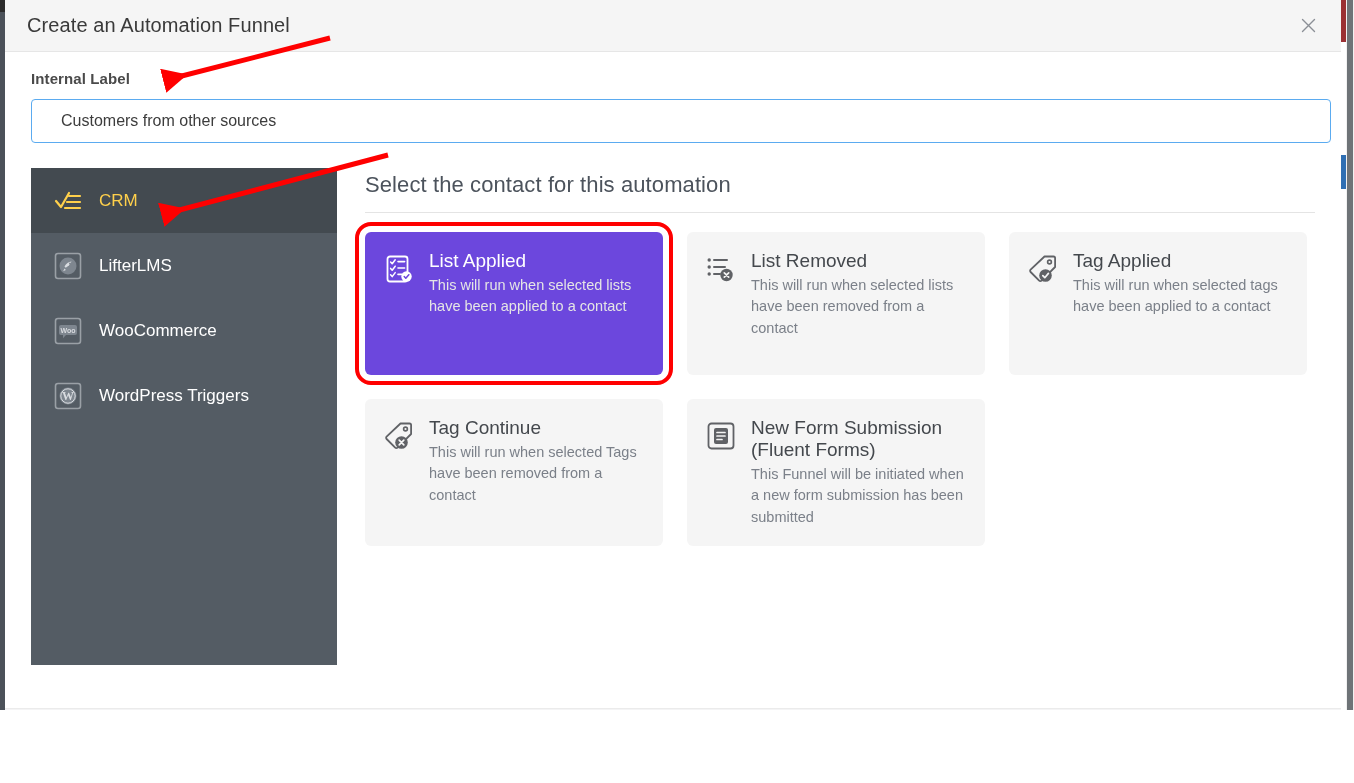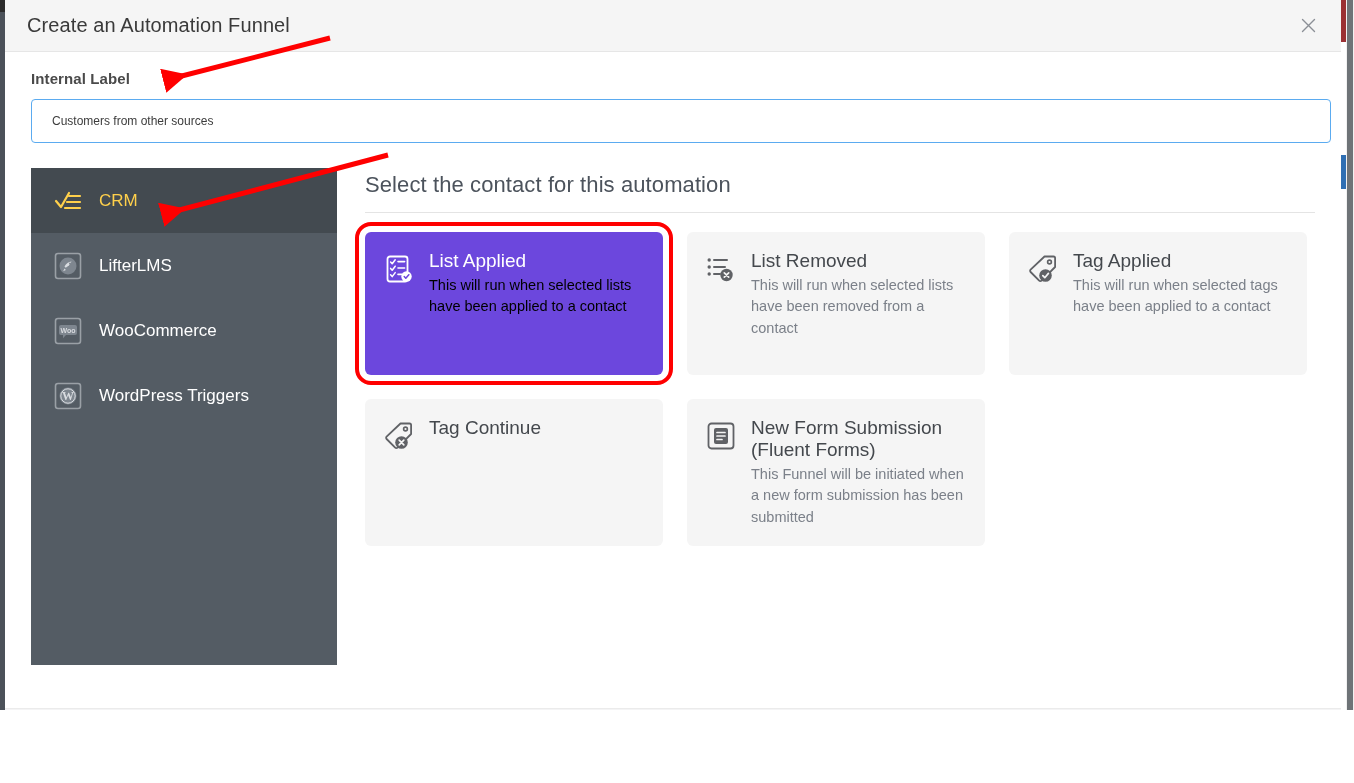--- a/index.html
+++ b/index.html
@@ -101,22 +101,22 @@
     display: block;
     margin-bottom: 12px;
     letter-spacing: 0.1px;
   }
   .text-input {
     display: block;
     width: 1300px;
     height: 44px;
     border: 1px solid #5babf0;
     border-radius: 4px;
-    padding: 0 20px;
-    font-size: 12px;
+    padding: 0 29px;
+    font-size: 16px;
     color: #3c3c3c;
     outline: none;
     font-family: "Liberation Sans", sans-serif;
     background: #fff;
   }
 
   .panel-row {
     display: flex;
     margin-top: 25px;
     padding: 0 26px 0 26px;
@@ -206,21 +206,21 @@
     line-height: 1.15;
     margin-bottom: 3px;
     font-weight: 400;
   }
   .card.selected .card-title { color: #ffffff; font-weight: 400; }
   .card-desc {
     font-size: 14.5px;
     color: #7b8089;
     line-height: 1.48;
   }
-  .card.selected .card-desc { color: #000000; }
+  .card.selected .card-desc { color: #e5e5e5; }
 
   
   .modal-footer {
     flex: 0 0 auto;
     height: 75px;
     background: #f4f4f5;
     border-top: 1px solid #ebebeb;
     display: flex;
     align-items: center;
     justify-content: flex-end;
@@ -391,20 +391,21 @@
               <span class="card-icon">
                 <svg width="30" height="30" viewBox="0 0 30 30" aria-hidden="true">
                   <path d="M16.5 2.5 H25.5 a1.6 1.6 0 0 1 1.6 1.6 V13 L13.5 26.6 a1.6 1.6 0 0 1 -2.3 0 L2.6 18 a1.6 1.6 0 0 1 0 -2.3 Z" stroke="currentColor" stroke-width="1.8" fill="none" stroke-linejoin="round"></path>
                   <circle cx="21.5" cy="8" r="1.9" stroke="currentColor" stroke-width="1.6" fill="none"></circle>
                   <circle cx="17.5" cy="21.5" r="6.3" fill="currentColor"></circle>
                   <path d="M15.2 19.2 L19.8 23.8 M19.8 19.2 L15.2 23.8" stroke="#f5f5f5" stroke-width="1.7" stroke-linecap="round"></path>
                 </svg>
               </span>
               <div class="card-text">
                 <div class="card-title">Tag Continue</div>
+                <div class="card-desc">This will run when selected Tags have been removed from a contact</div>
               </div>
             </div>
 
             <div class="card">
               <span class="card-icon">
                 <svg width="30" height="30" viewBox="0 0 30 30" aria-hidden="true">
                   <rect x="2.5" y="2.5" width="25" height="25" rx="3" stroke="currentColor" stroke-width="1.8" fill="none"></rect>
                   <rect x="8" y="7" width="14" height="16" rx="2" fill="currentColor"></rect>
                   <path d="M11 11.5 H19 M11 15 H19 M11 18.5 H16" stroke="#f5f5f5" stroke-width="1.7" stroke-linecap="round"></path>
                 </svg>

